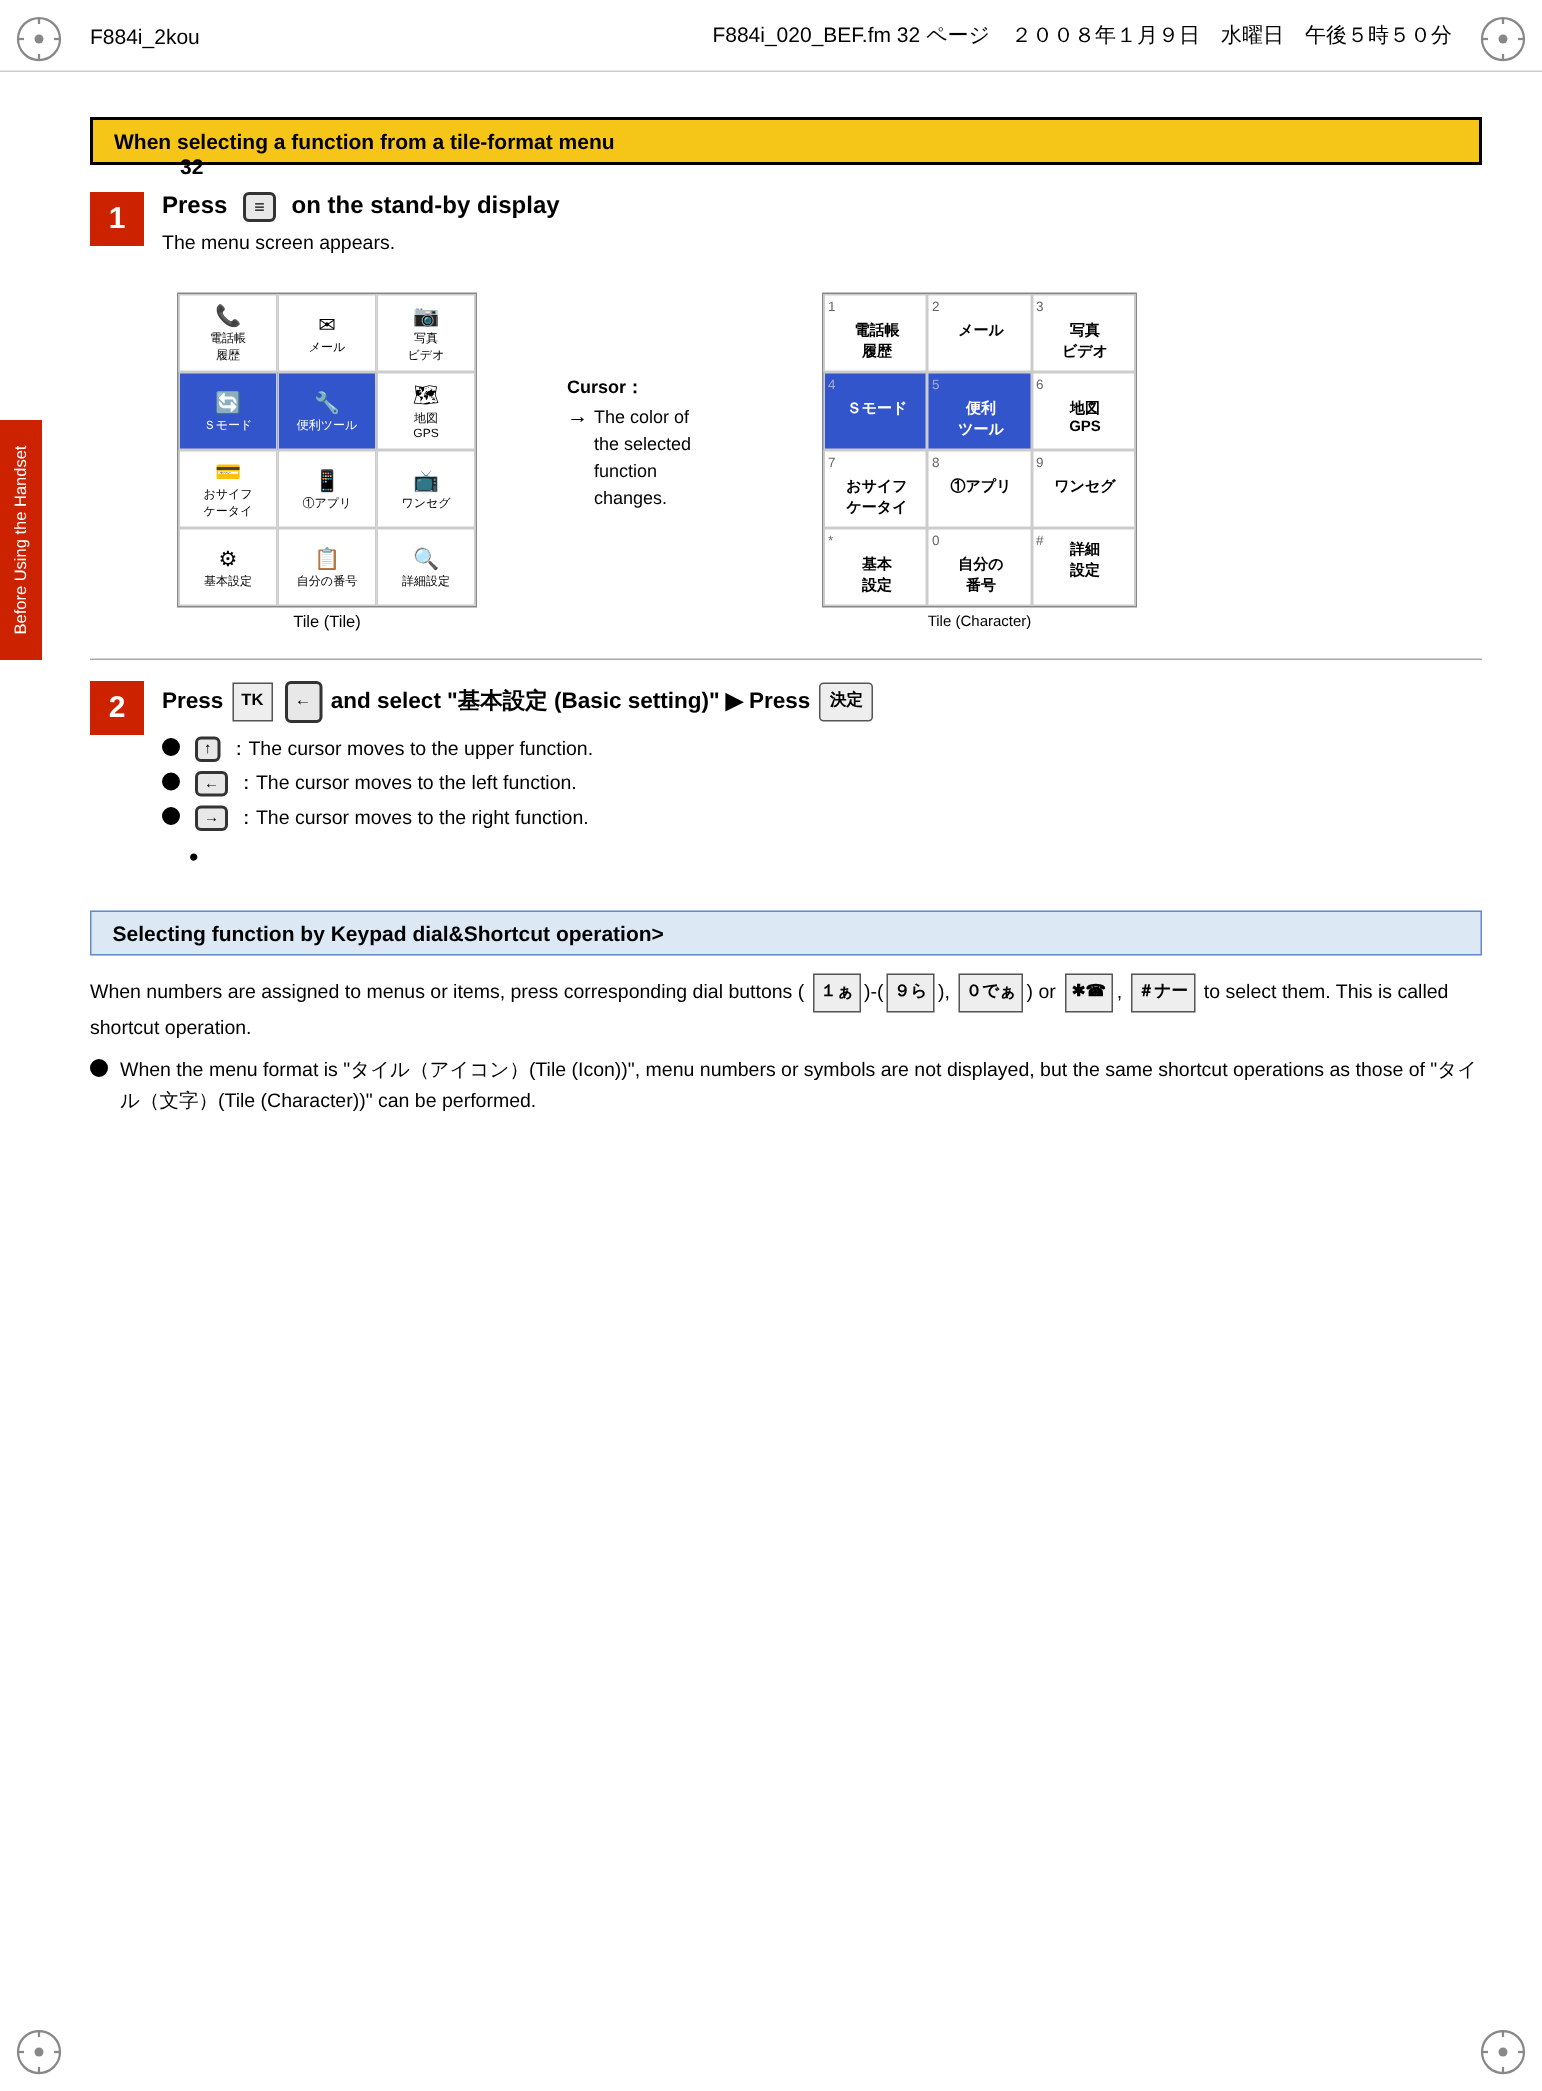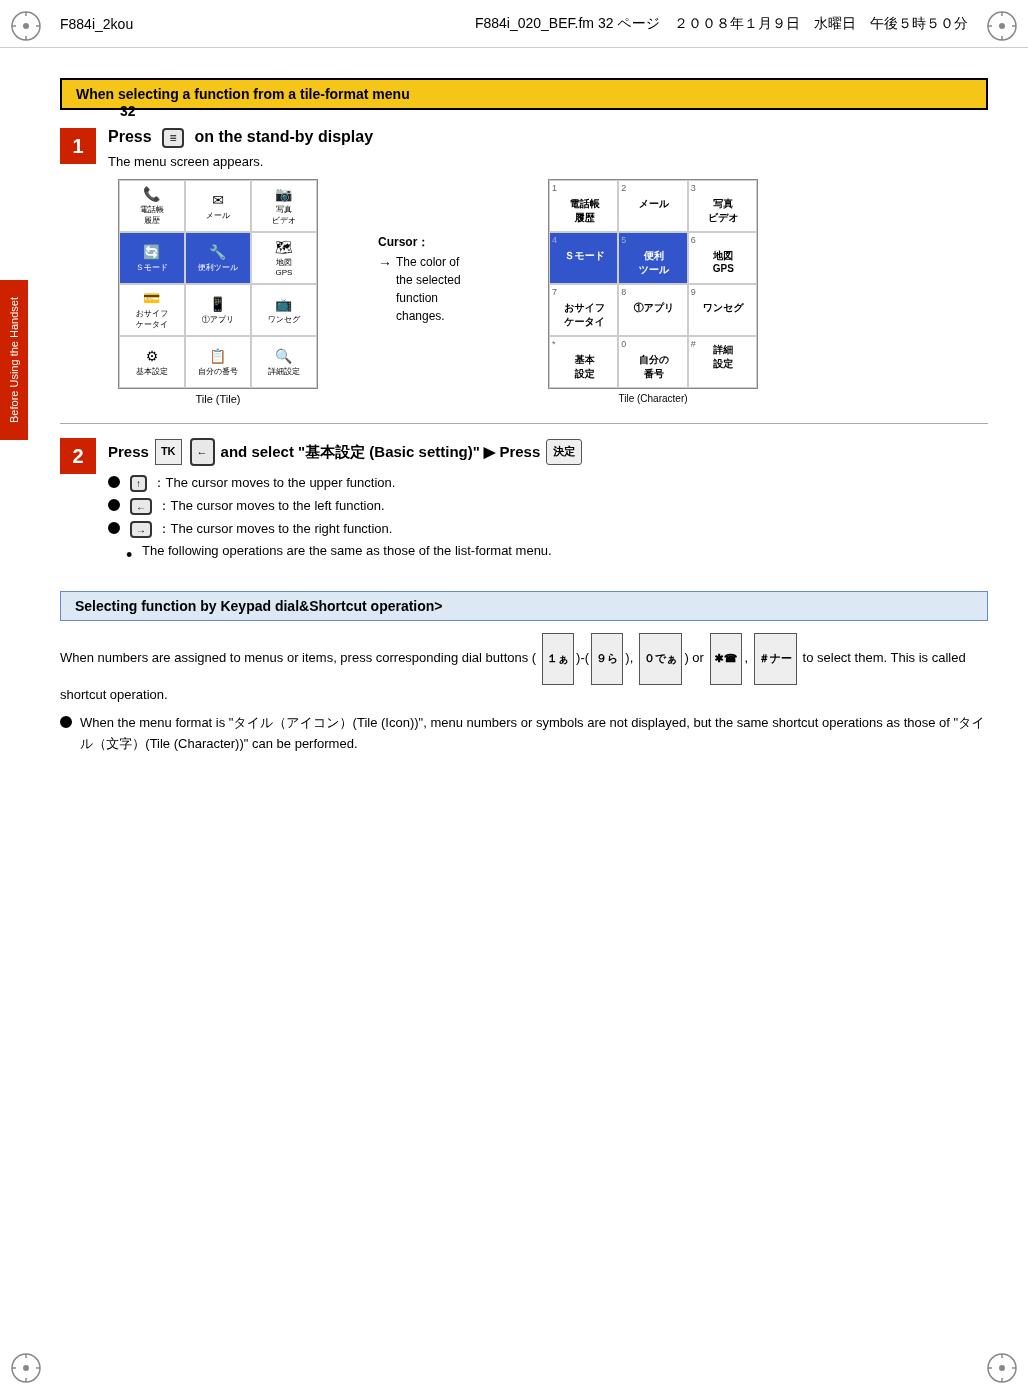--- a/index.html
+++ b/index.html
@@ -107,28 +107,28 @@
     .step-content {
       flex: 1;
     }
     .step-title {
       font-size: 16px;
       font-weight: bold;
       margin-bottom: 6px;
     }
     .step-desc {
       font-size: 13px;
-      margin-bottom: 10px;
+      margin-bottom: 26px;
     }
 
     
     .icon-btn {
       display: inline-block;
       border: 1px solid #555;
-      padding: 16px 4px;
+      padding: 3px 4px;
       font-size: 12px;
       background: #eee;
       margin: 0 2px;
       font-weight: bold;
       vertical-align: middle;
     }
     .icon-btn-rounded {
       display: inline-block;
       border: 2px solid #333;
       border-radius: 4px;
@@ -551,21 +551,20 @@
         </li>
         <li>
           <span class="bullet-circle"></span>
           <span>
             <span class="icon-btn-rounded" style="font-size:10px; padding:1px 4px;">→</span>
             ：The cursor moves to the right function.
           </span>
         </li>
         <li style="margin-left: 18px;">
           <span class="bullet-dot">•</span>
-          <span>The following operations are the same as those of the list-format menu.</span>
         </li>
       </ul>
     </div>
   </div>
 
   <div class="section-header-2">
     <span>Selecting function by Keypad dial&amp;Shortcut operation&gt;</span>
   </div>
 
   <div class="body-text">

